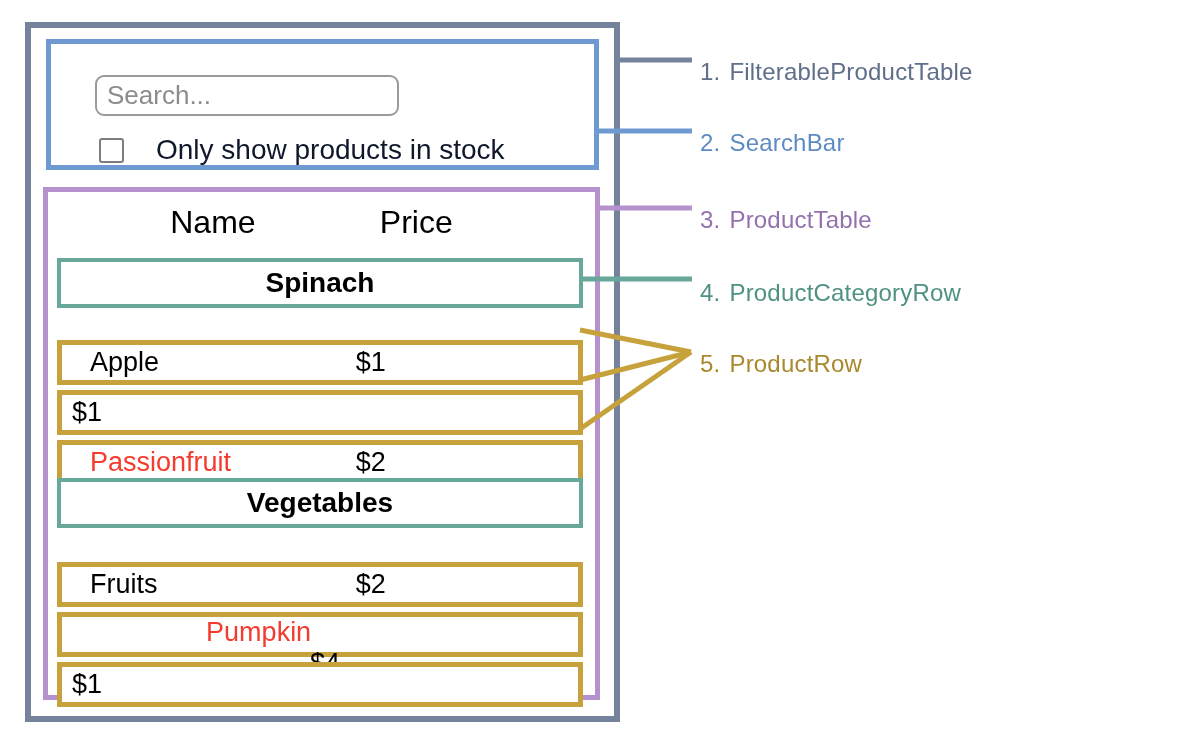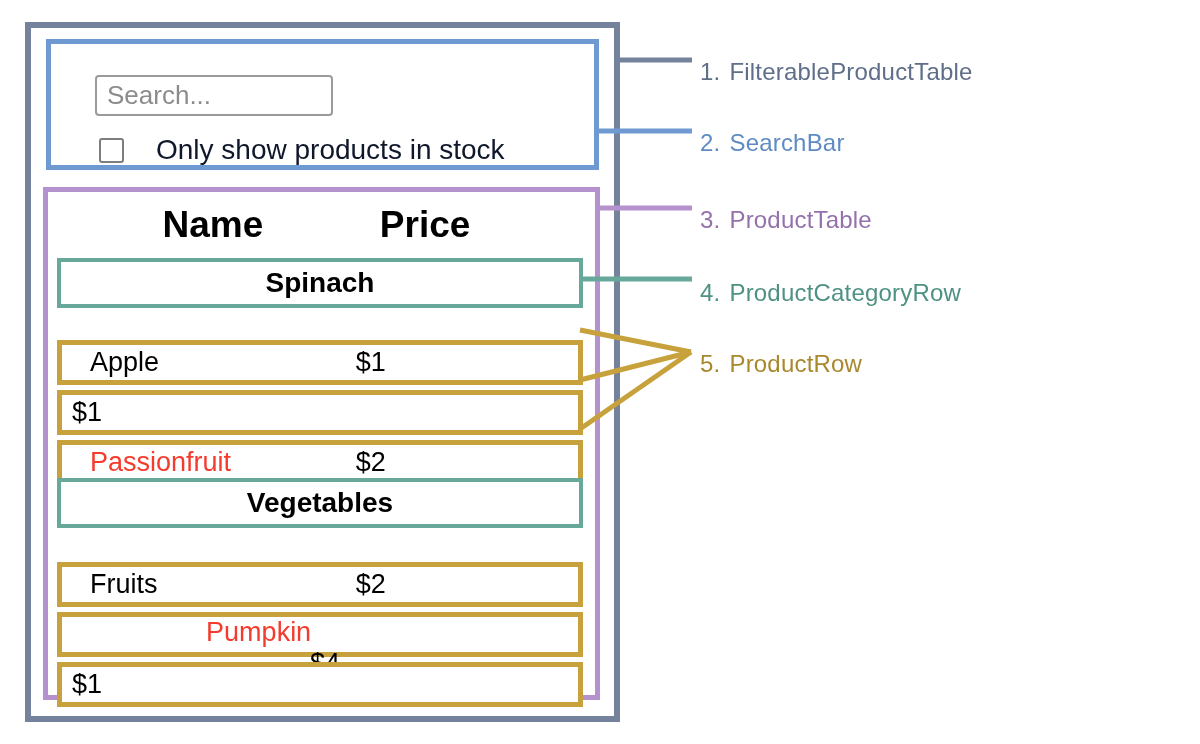--- a/index.html
+++ b/index.html
@@ -25,23 +25,23 @@
   .searchbar-box {
     position: absolute;
     left: 46px; top: 39px;
     width: 553px; height: 131px;
     border: 5px solid var(--c-blue_border, #6f9ad1);
     background: #fff;
   }
   .search-input {
     position: absolute;
     left: 44px; top: 31px;
-    width: 238px; height: 41px;
+    width: 304px; height: 41px;
     border: 2px solid var(--c-input_border, #9a9a9a);
-    border-radius: 4px;
+    border-radius: 9px;
     font-family: "Liberation Sans", "DejaVu Sans", sans-serif;
     font-size: 26px;
     padding: 0 10px;
     color: #222;
     outline: none;
   }
   .search-input::placeholder { color: var(--c-placeholder, #8c8c8c); opacity: 1; }
 
   .stock-row {
     position: absolute;
@@ -73,22 +73,22 @@
     border: 5px solid var(--c-purple_border, #b592ce);
     background: #fff;
   }
 
   .table-header {
     position: absolute;
     left: 0; top: 12px;
     width: 100%;
     display: flex;
     padding-left: 20px;
-    font-weight: bold;
-    font-size: 37px;
+    font-weight: normal;
+    font-size: 32px;
     color: #000;
   }
   .th-name { width: 55%; text-align: center; }
   .th-price { flex: 1; text-align: left; padding-left: 22px; }
 
   .t-row {
     position: absolute;
     left: 9px;
     width: 526px;
     background: #fff;

